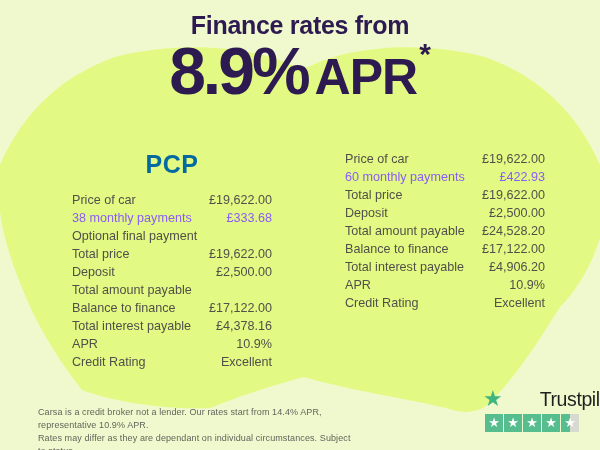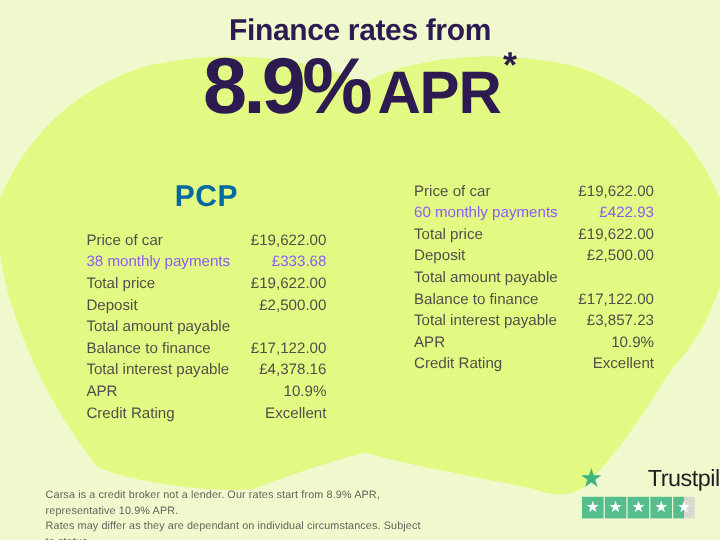--- a/index.html
+++ b/index.html
@@ -95,20 +95,24 @@
 
       <div class="frow">
             <span class="flabel">Price of car</span>
             <span class="fvalue">£19,622.00</span>
           </div>
           <div class="frow bold">
             <span class="flabel">38 monthly payments</span>
             <span class="fvalue">£333.68</span>
           </div>
           <div class="frow">
+            <span class="flabel">Optional final payment</span>
+            <span class="fvalue"></span>
+          </div>
+          <div class="frow">
             <span class="flabel">Total price</span>
             <span class="fvalue">£19,622.00</span>
           </div>
           <div class="frow">
             <span class="flabel">Deposit</span>
             <span class="fvalue">£2,500.00</span>
           </div>
           <div class="frow">
             <span class="flabel">Total amount payable</span>
           </div>
@@ -145,42 +149,43 @@
           <div class="frow">
             <span class="flabel">Total price</span>
             <span class="fvalue">£19,622.00</span>
           </div>
           <div class="frow">
             <span class="flabel">Deposit</span>
             <span class="fvalue">£2,500.00</span>
           </div>
           <div class="frow">
             <span class="flabel">Total amount payable</span>
+            <span class="fvalue">£24,528.20</span>
           </div>
           <div class="frow">
             <span class="flabel">Balance to finance</span>
             <span class="fvalue">£17,122.00</span>
           </div>
           <div class="frow">
             <span class="flabel">Total interest payable</span>
-            <span class="fvalue">£3,857.23</span>
+            <span class="fvalue">£4,906.20</span>
           </div>
           <div class="frow">
             <span class="flabel">APR</span>
             <span class="fvalue">10.9%</span>
           </div>
           <div class="frow">
             <span class="flabel">Credit Rating</span>
             <span class="fvalue">Excellent</span>
           </div>
         </div>
     </div>
 
     <div class="disclaimer">
-      <div>Carsa is a credit broker not a lender. Our rates start from 8.9% APR, representative 10.9% APR.</div>
+      <div>Carsa is a credit broker not a lender. Our rates start from 14.4% APR, representative 10.9% APR.</div>
       <div>Rates may differ as they are dependant on individual circumstances. Subject to status.</div>
     </div>
 
     <div class="trustpilot">
       <div class="tp-logo">
         <span class="tp-logo-star">★</span>
         <span class="tp-name">Trustpilot</span>
       </div>
       <div class="tp-stars">
           <span class="star-box">★</span>

